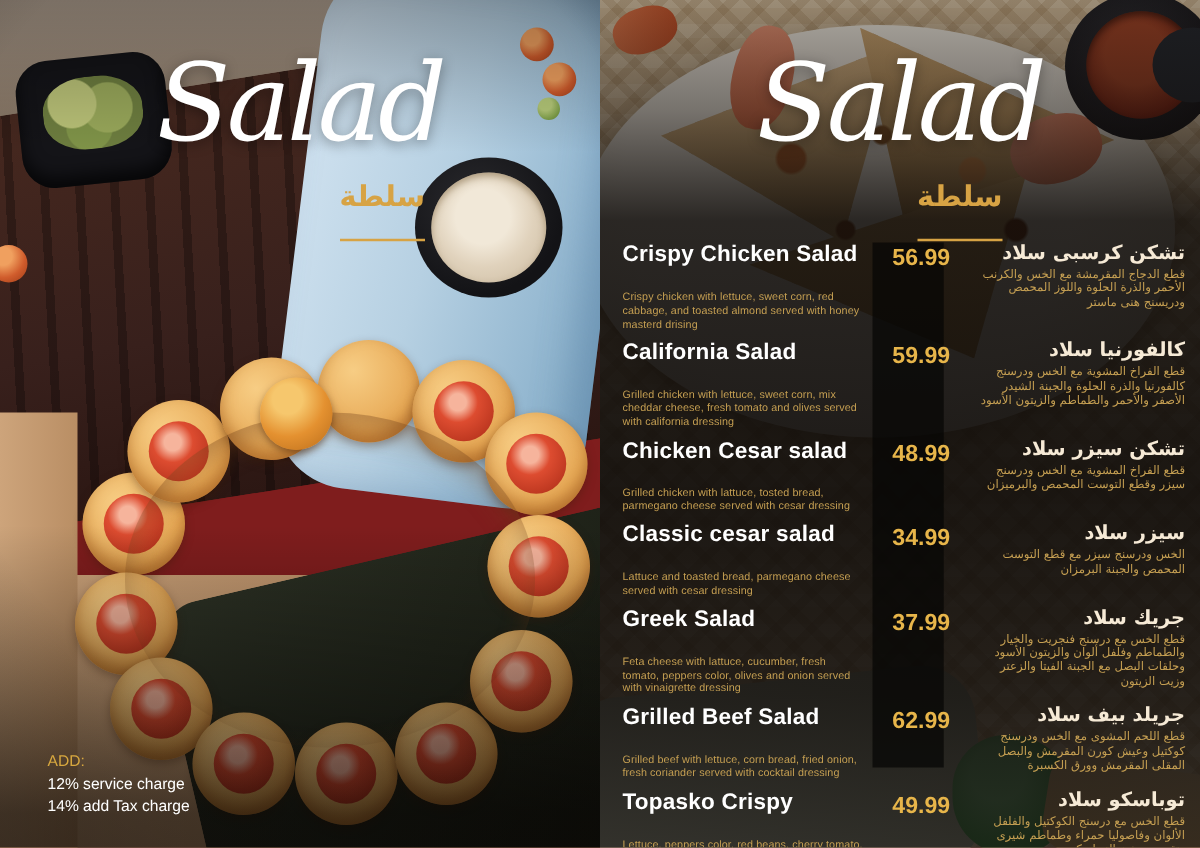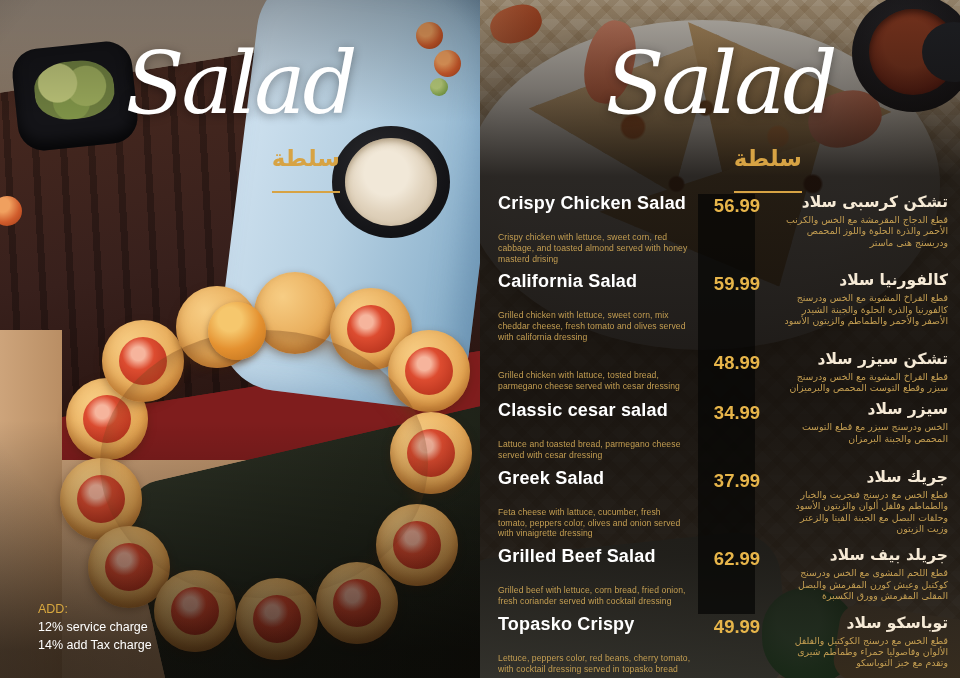--- a/index.html
+++ b/index.html
@@ -242,20 +242,21 @@
         </div>
         <div class="iprice">59.99</div>
         <div class="arcol">
           <div class="arname">كالفورنيا سلاد</div>
           <div class="ardesc">قطع الفراخ المشوية مع الخس ودرسنج كالفورنيا والذرة الحلوة والجبنة الشيدر الأصفر والأحمر والطماطم والزيتون الأسود</div>
         </div>
       </div>
 
       <div class="row">
         <div>
+          <div class="iname">Chicken Cesar salad</div>
           <div class="idesc">Grilled chicken with lattuce, tosted bread, parmegano cheese served with cesar dressing</div>
         </div>
         <div class="iprice">48.99</div>
         <div class="arcol">
           <div class="arname">تشكن سيزر سلاد</div>
           <div class="ardesc">قطع الفراخ المشوية مع الخس ودرسنج سيزر وقطع التوست المحمص والبرميزان</div>
         </div>
       </div>
 
       <div class="row">

